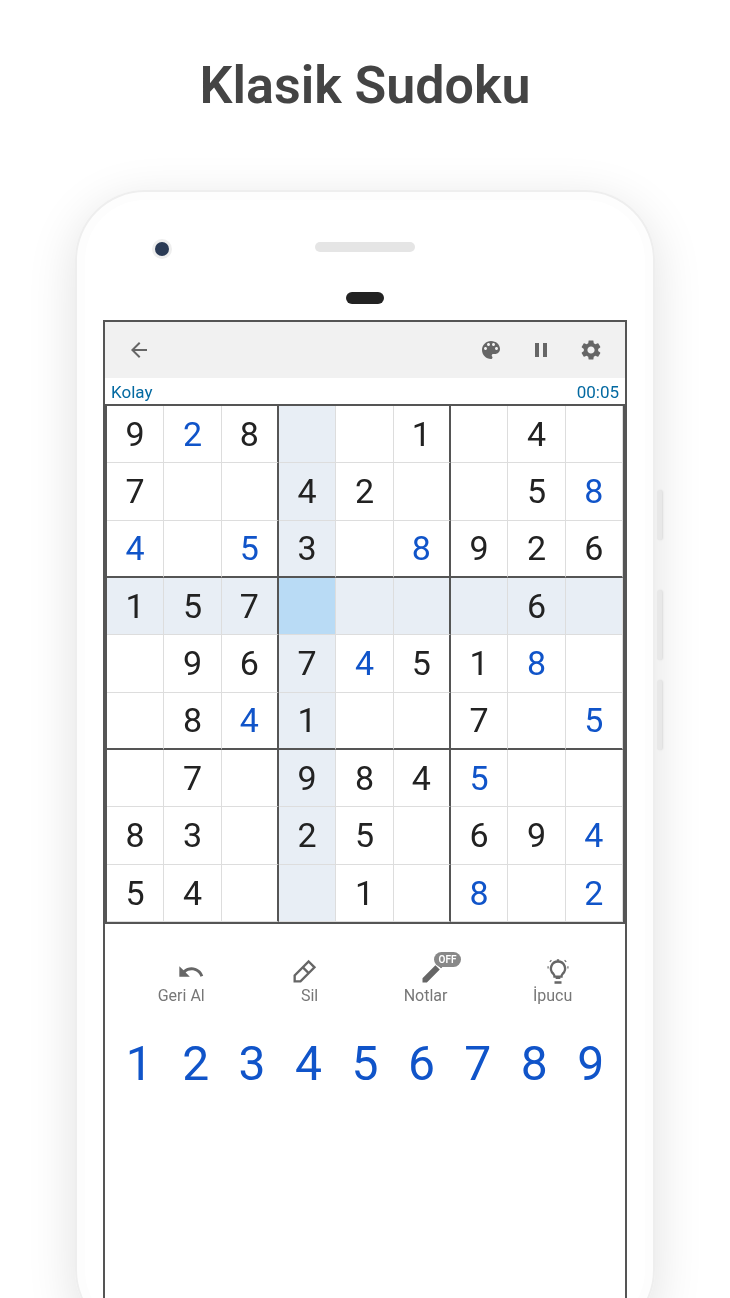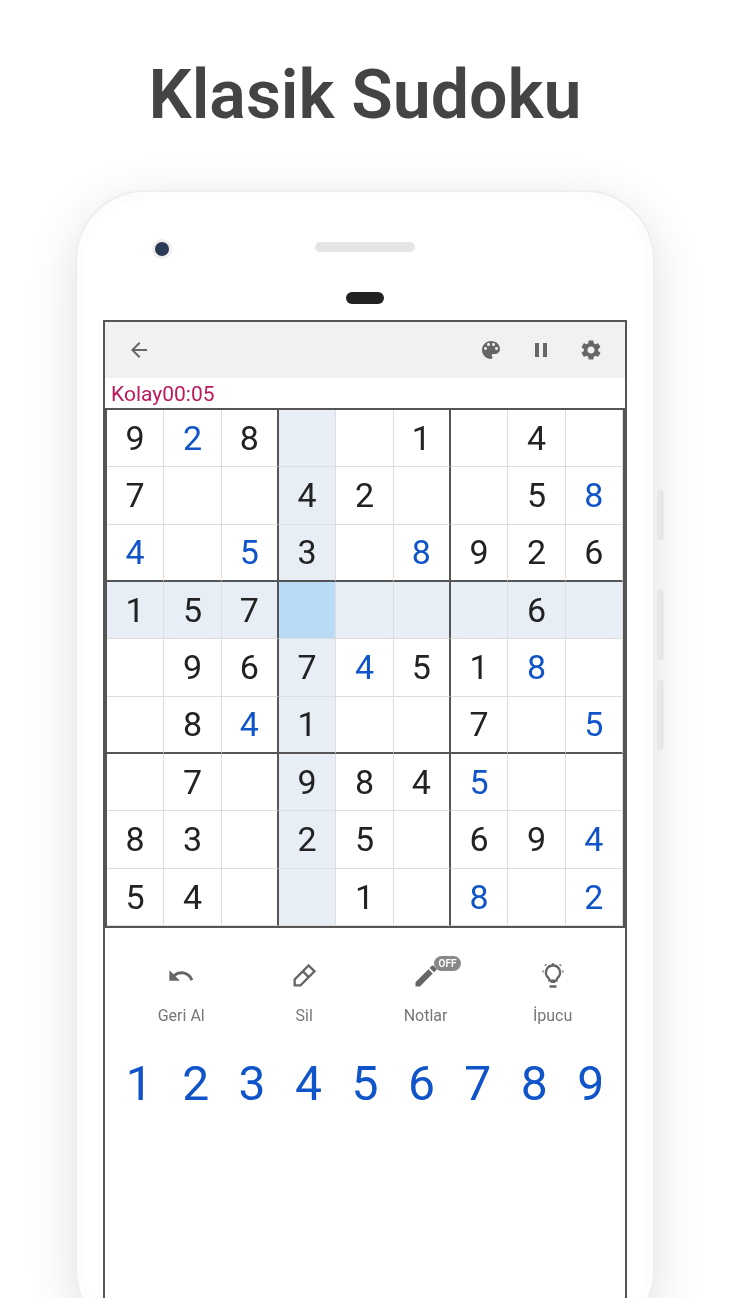--- a/index.html
+++ b/index.html
@@ -6,21 +6,21 @@
   body {
     width: 730px;
     height: 1298px;
     background: #ffffff;
     font-family: -apple-system, BlinkMacSystemFont, "Segoe UI", Roboto, Arial, sans-serif;
     position: relative;
     overflow: hidden;
   }
   .page-title {
     text-align: center;
-    font-size: 68px;
+    font-size: 52px;
     font-weight: 600;
     color: #444;
     padding-top: 55px;
   }
   .phone {
     position: absolute;
     top: 190px;
     left: 50%;
     transform: translateX(-50%);
     width: 580px;
@@ -102,24 +102,24 @@
   }
   .toolbar .spacer { flex: 1; }
   .toolbar-btn {
     width: 40px; height: 40px;
     display: flex; align-items: center; justify-content: center;
     color: #666;
   }
   .toolbar-btn svg { width: 24px; height: 24px; fill: #666; }
   .info-bar {
     display: flex;
-    justify-content: flex-start;
+    justify-content: space-between;
     padding: 4px 6px 2px;
-    font-size: 21px;
-    color: #be185d;
+    font-size: 17px;
+    color: #0369a1;
   }
   .grid {
     width: 100%;
     aspect-ratio: 1/1;
     display: grid;
     grid-template-columns: repeat(9, 1fr);
     grid-template-rows: repeat(9, 1fr);
     border: 2px solid #555;
     position: relative;
     flex-shrink: 0;
@@ -141,22 +141,22 @@
   .cell.hl-col { background: #e8eef5; }
   .cell.hl-sel { background: #b9dbf5; }
   .actions {
     display: flex;
     justify-content: space-around;
     padding: 34px 10px 10px;
   }
   .action {
     display: flex;
     flex-direction: column;
-    align-items: center;
-    gap: 16px;
+    align-items: flex-end;
+    gap: 0;
     color: #777;
     font-size: 16px;
     position: relative;
   }
   .action svg { width: 28px; height: 28px; fill: none; stroke: #666; stroke-width: 2; }
   .notes-badge {
     position: absolute;
     top: -6px; right: -14px;
     background: #888;
     color: #fff;

